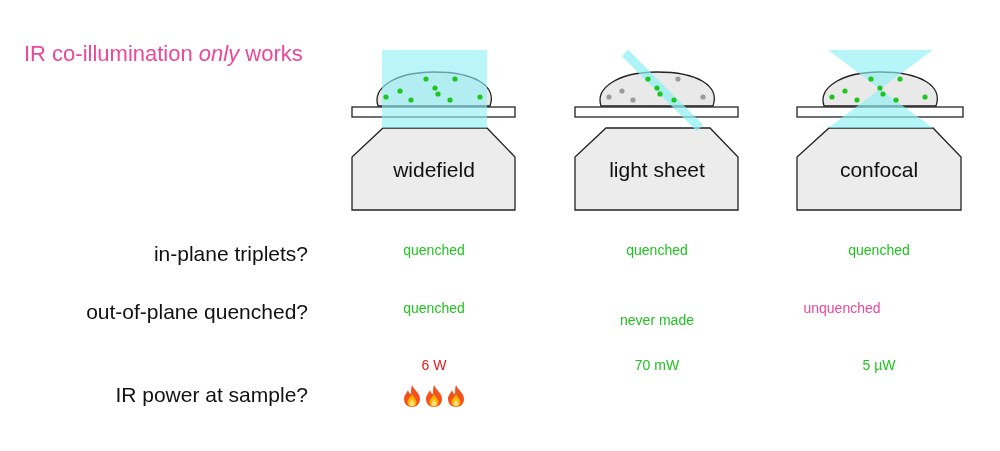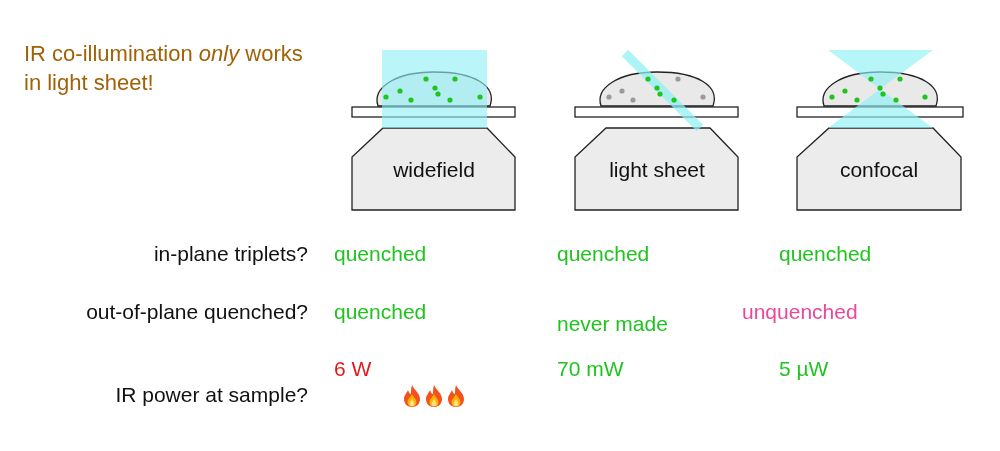--- a/index.html
+++ b/index.html
@@ -1,31 +1,30 @@
 <!DOCTYPE html>
 <html><head>
 <meta charset="utf-8">
 <style>
   html, body { margin:0; padding:0; background:#ffffff; }
   body { width:1000px; height:451px; position:relative; overflow:hidden;
          font-family:"Liberation Sans", sans-serif; color:#111; }
-  .headline { position:absolute; left:24px; top:39px; font-size:22px; line-height:29px; color:#a16207; }
+  .headline { position:absolute; left:24px; top:39px; font-size:22px; line-height:29px; color:#ec4899; }
   .headline em { font-style:italic; }
   svg.scene { position:absolute; left:0; top:0; }
   .row-label { position:absolute; right:692px; font-size:21px; color:#111; white-space:nowrap; text-align:right; }
-  .cell { position:absolute; width:200px; text-align:left; font-size:21px; white-space:nowrap; }
+  .cell { position:absolute; width:200px; text-align:center; font-size:14px; white-space:nowrap; }
   .fires { position:absolute; width:200px; text-align:center; font-size:20px; letter-spacing:-1px; }
   .flame { display:inline-block; width:20px; height:24px; margin:0 1px; }
 </style>
 </head>
 <body>
 
 <div class="headline">
   <span>IR co-illumination </span><em>only</em><span> works</span><br>
-  <span>in light sheet!</span>
 </div>
 
 <svg class="scene" width="1000" height="451" viewBox="0 0 1000 451">
   <defs>
     <clipPath id="drop0">
         <path d="M378,106 C372,88 395,72 434,72 C475,72 497,86 490,106 Z"></path>
       </clipPath>
     <clipPath id="drop1">
         <path d="M601,106 C595,88 618,72 657,72 C698,72 720,86 713,106 Z"></path>
       </clipPath>

